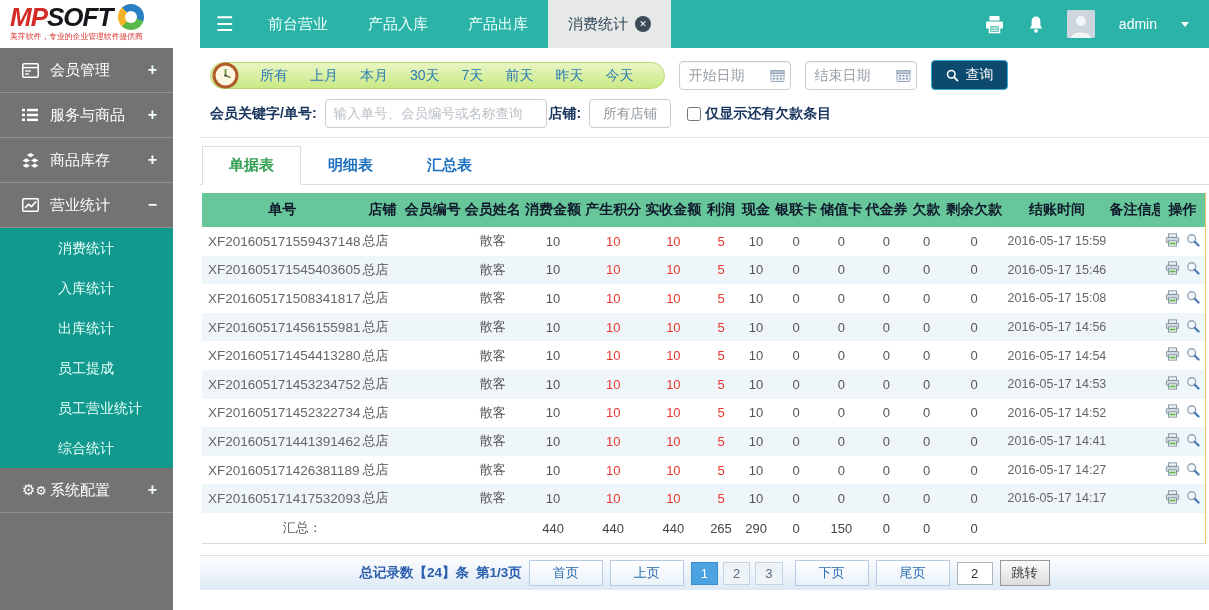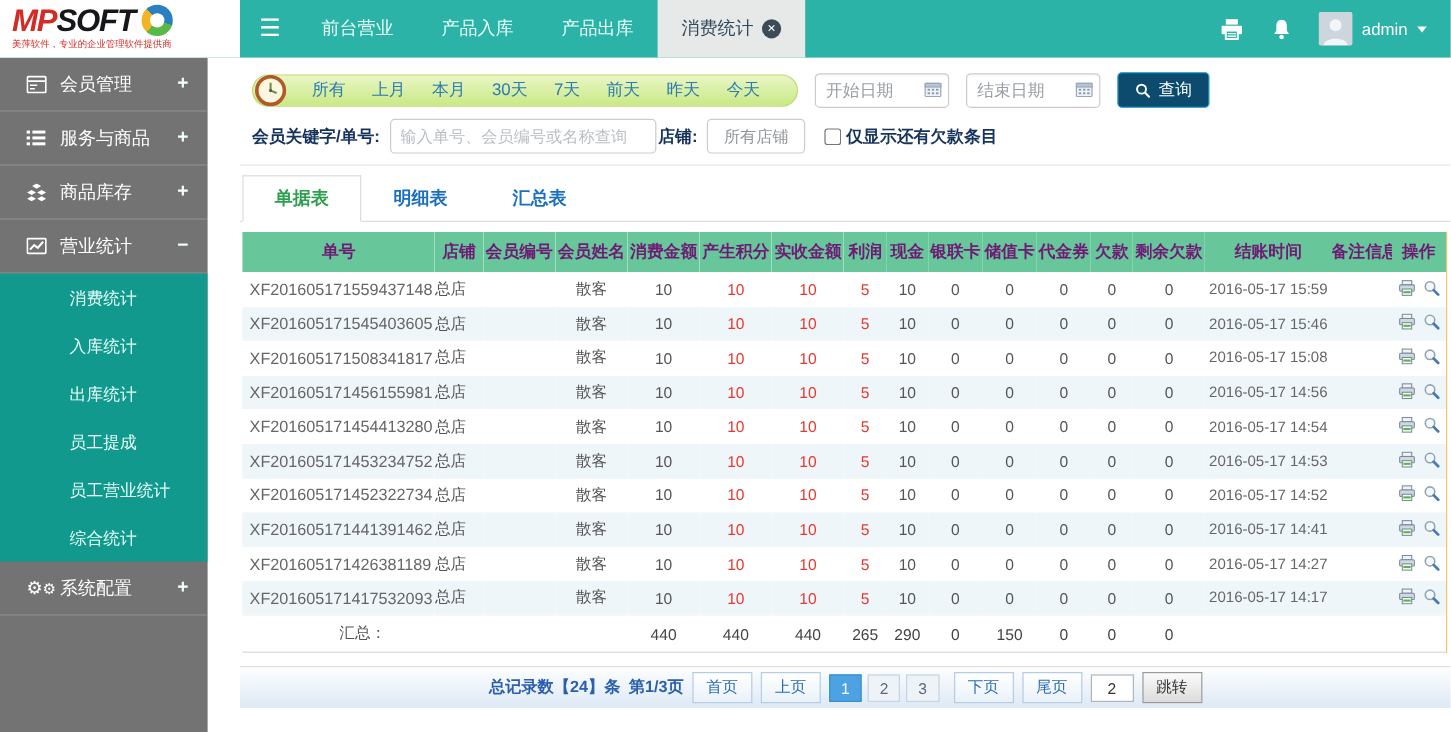--- a/index.html
+++ b/index.html
@@ -23,21 +23,21 @@
   .tagline { color:#d42b26; font-size:8.5px; transform:scale(.92); transform-origin:left; white-space:nowrap; }
   .hamburger { color:#fff; font-size:20px; line-height:48px; padding:0 14px 0 16px; cursor:pointer; }
   .topnav { display:flex; }
   .nav-item { color:#eefffd; font-size:15px; line-height:48px; padding:0 20px; cursor:pointer; white-space:nowrap; }
   .nav-item.active { background:#e6e9e8; color:#31485a; display:flex; align-items:center; gap:7px; }
   .close-icon { width:16px; height:16px; border-radius:50%; background:#3c4b57; color:#fff;
     font-size:9px; line-height:16px; text-align:center; display:inline-block; cursor:pointer; }
   .close-icon:before { content:"✕"; }
   .top-right { margin-left:auto; display:flex; align-items:center; gap:22px; padding-right:20px; }
   .tb-icon { cursor:pointer; display:flex; align-items:center; }
-  .user-chip { display:flex; align-items:center; gap:8px; cursor:pointer; }
+  .user-chip { display:flex; align-items:center; gap:24px; cursor:pointer; }
   .avatar { width:28px; height:28px; background:#ccd6dc; overflow:hidden; border-radius:2px; }
   .user-name { color:#fff; font-size:14px; }
   .caret { width:0; height:0; border-left:4px solid transparent; border-right:4px solid transparent;
     border-top:5px solid #fff; }
 
   
   .sidebar { position:absolute; top:48px; left:0; width:173px; bottom:0; background:#737373; overflow:hidden; }
   .sb-item { height:45px; display:flex; align-items:center; color:#fff; font-size:15px;
     padding:0 16px 0 22px; border-bottom:1px solid rgba(255,255,255,.22); cursor:pointer; }
   .sb-ico { width:28px; display:inline-flex; align-items:center; }
@@ -76,40 +76,40 @@
   .tabs { border-bottom:1px solid #ddd; padding-left:2px; display:flex; }
   .tab { padding:9px 26px; font-size:15px; font-weight:bold; color:#1a6fbf; cursor:pointer;
     border:1px solid transparent; margin-bottom:-1px; }
   .tab.active { color:#2e9e4f; background:#fff; border-color:#ddd; border-bottom-color:#fff; }
   .table-wrap { margin:8px 3px 0 2px; border-right:1px solid #f0c36d; }
   table { width:100%; border-collapse:collapse; table-layout:fixed; }
   col.c-order_no{width:16%} col.c-store{width:4%} col.c-member_no{width:6%} col.c-member_name{width:6%}
   col.c-amount{width:6%} col.c-points{width:6%} col.c-received{width:6%} col.c-profit{width:3.5%}
   col.c-cash{width:3.5%} col.c-union_card{width:4.5%} col.c-stored_card{width:4.5%} col.c-voucher{width:4.5%}
   col.c-debt{width:3.5%} col.c-remaining_debt{width:6%} col.c-time{width:10.5%} col.c-note{width:5%} col.c-ops{width:4.5%}
-  th { background:#67c79b; color:#701a75; font-size:14px; font-weight:bold; height:34px; text-align:center;
+  th { background:#67c79b; color:#0f172a; font-size:14px; font-weight:bold; height:34px; text-align:center;
     overflow:hidden; white-space:nowrap; }
   td { height:28.6px; font-size:13px; color:#555; text-align:center; white-space:nowrap; overflow:hidden; }
   tr.alt td { background:#eff6fa; }
   td.c-order_no { text-align:left; padding-left:6px; color:#666; font-size:13.5px; }
   td.c-store { text-align:left; }
   td.red { color:#e8382f; }
   td.c-time { font-size:12.5px; color:#666; }
   td.c-ops { cursor:default; }
   .op-ico { display:inline-block; margin:0 3px; cursor:pointer; vertical-align:middle; }
   tr.summary td { background:#fff; border-top:1px solid #f2f2f2; border-bottom:1px solid #d8d8d8; height:31px; color:#444; }
   tr.summary td.sum-label { text-align:center; color:#555;font-family:Liberation Mono, monospace; }
 
   
   .footerbar { margin-top:11px; border-top:1px solid #e0e0e0; height:35px;
     background:linear-gradient(#fdfefe,#dde9f5); display:flex; align-items:center; justify-content:center;
     gap:7px; font-size:13.5px; color:#2b5fae; }
   .pg-text { font-weight:bold; color:#2b5fae; }
   .pg-btn { border:1px solid #b5cce4; background:linear-gradient(#ffffff,#e9f2f9); color:#2b6cb0;
-    font-size:13px; padding:3px 11px; cursor:pointer; }
+    font-size:13px; padding:3px 23px; cursor:pointer; }
   .pg-num { border:1px solid #c5d4e2; background:#eef3f7; color:#5a6b80; font-size:13px; padding:3px 9px; cursor:pointer; }
   .pg-num.active { background:#4da3e2; border-color:#3b8ecd; color:#fff; }
   .jump-input { width:36px; height:23px; border:1px solid #adb5bd; text-align:center; font-size:13px; color:#333; }
   .jump-btn { border:1px solid #9a9a9a; background:linear-gradient(#fbfbfb,#dcdcdc); color:#333;
     font-size:13px; padding:3px 11px; cursor:pointer; }
 </style>
 </head>
 <body>
 
 <div class="app">

